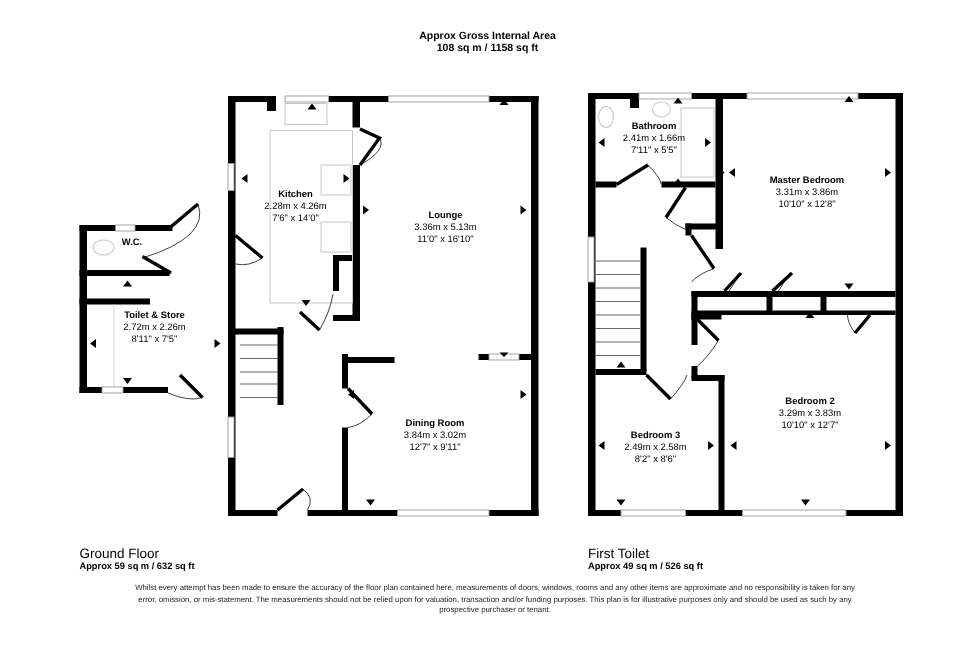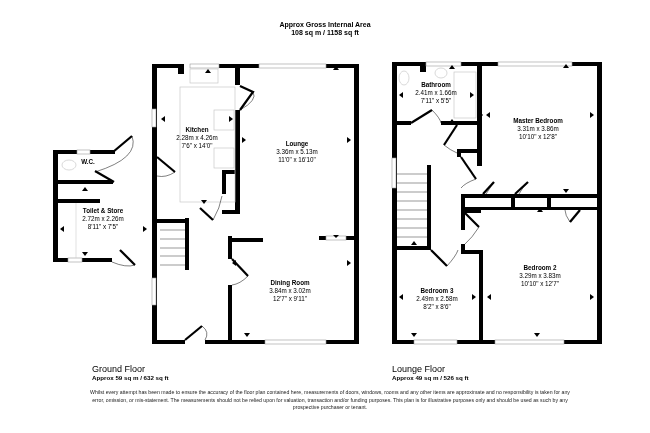--- a/index.html
+++ b/index.html
@@ -255,22 +255,22 @@
   <div class="rn">Bedroom 3</div>
   <div>2.49m x 2.58m</div>
   <div>8'2" x 8'6"</div>
 </div>
 <div class="room" style="left:540px; top:264px;">
   <div class="rn">Bedroom 2</div>
   <div>3.29m x 3.83m</div>
   <div>10'10" x 12'7"</div>
 </div>
 
-<div class="abs" style="left:53px; top:364px;margin-left:39px;">
+<div class="abs" style="left:53px; top:364px;">
   <div class="floor-name">Ground Floor</div>
   <div class="floor-area">Approx 59 sq m / 632 sq ft</div>
 </div>
 <div class="abs" style="left:392px; top:364px;">
-  <div class="floor-name">Lounge Floor</div>
+  <div class="floor-name">First Toilet</div>
   <div class="floor-area">Approx 49 sq m / 526 sq ft</div>
 </div>
 
 <div class="abs disclaimer">Whilst every attempt has been made to ensure the accuracy of the floor plan contained here, measurements of doors, windows, rooms and any other items are approximate and no responsibility is taken for any error, omission, or mis-statement. The measurements should not be relied upon for valuation, transaction and/or funding purposes. This plan is for illustrative purposes only and should be used as such by any prospective purchaser or tenant.</div>
 
 </body></html>

